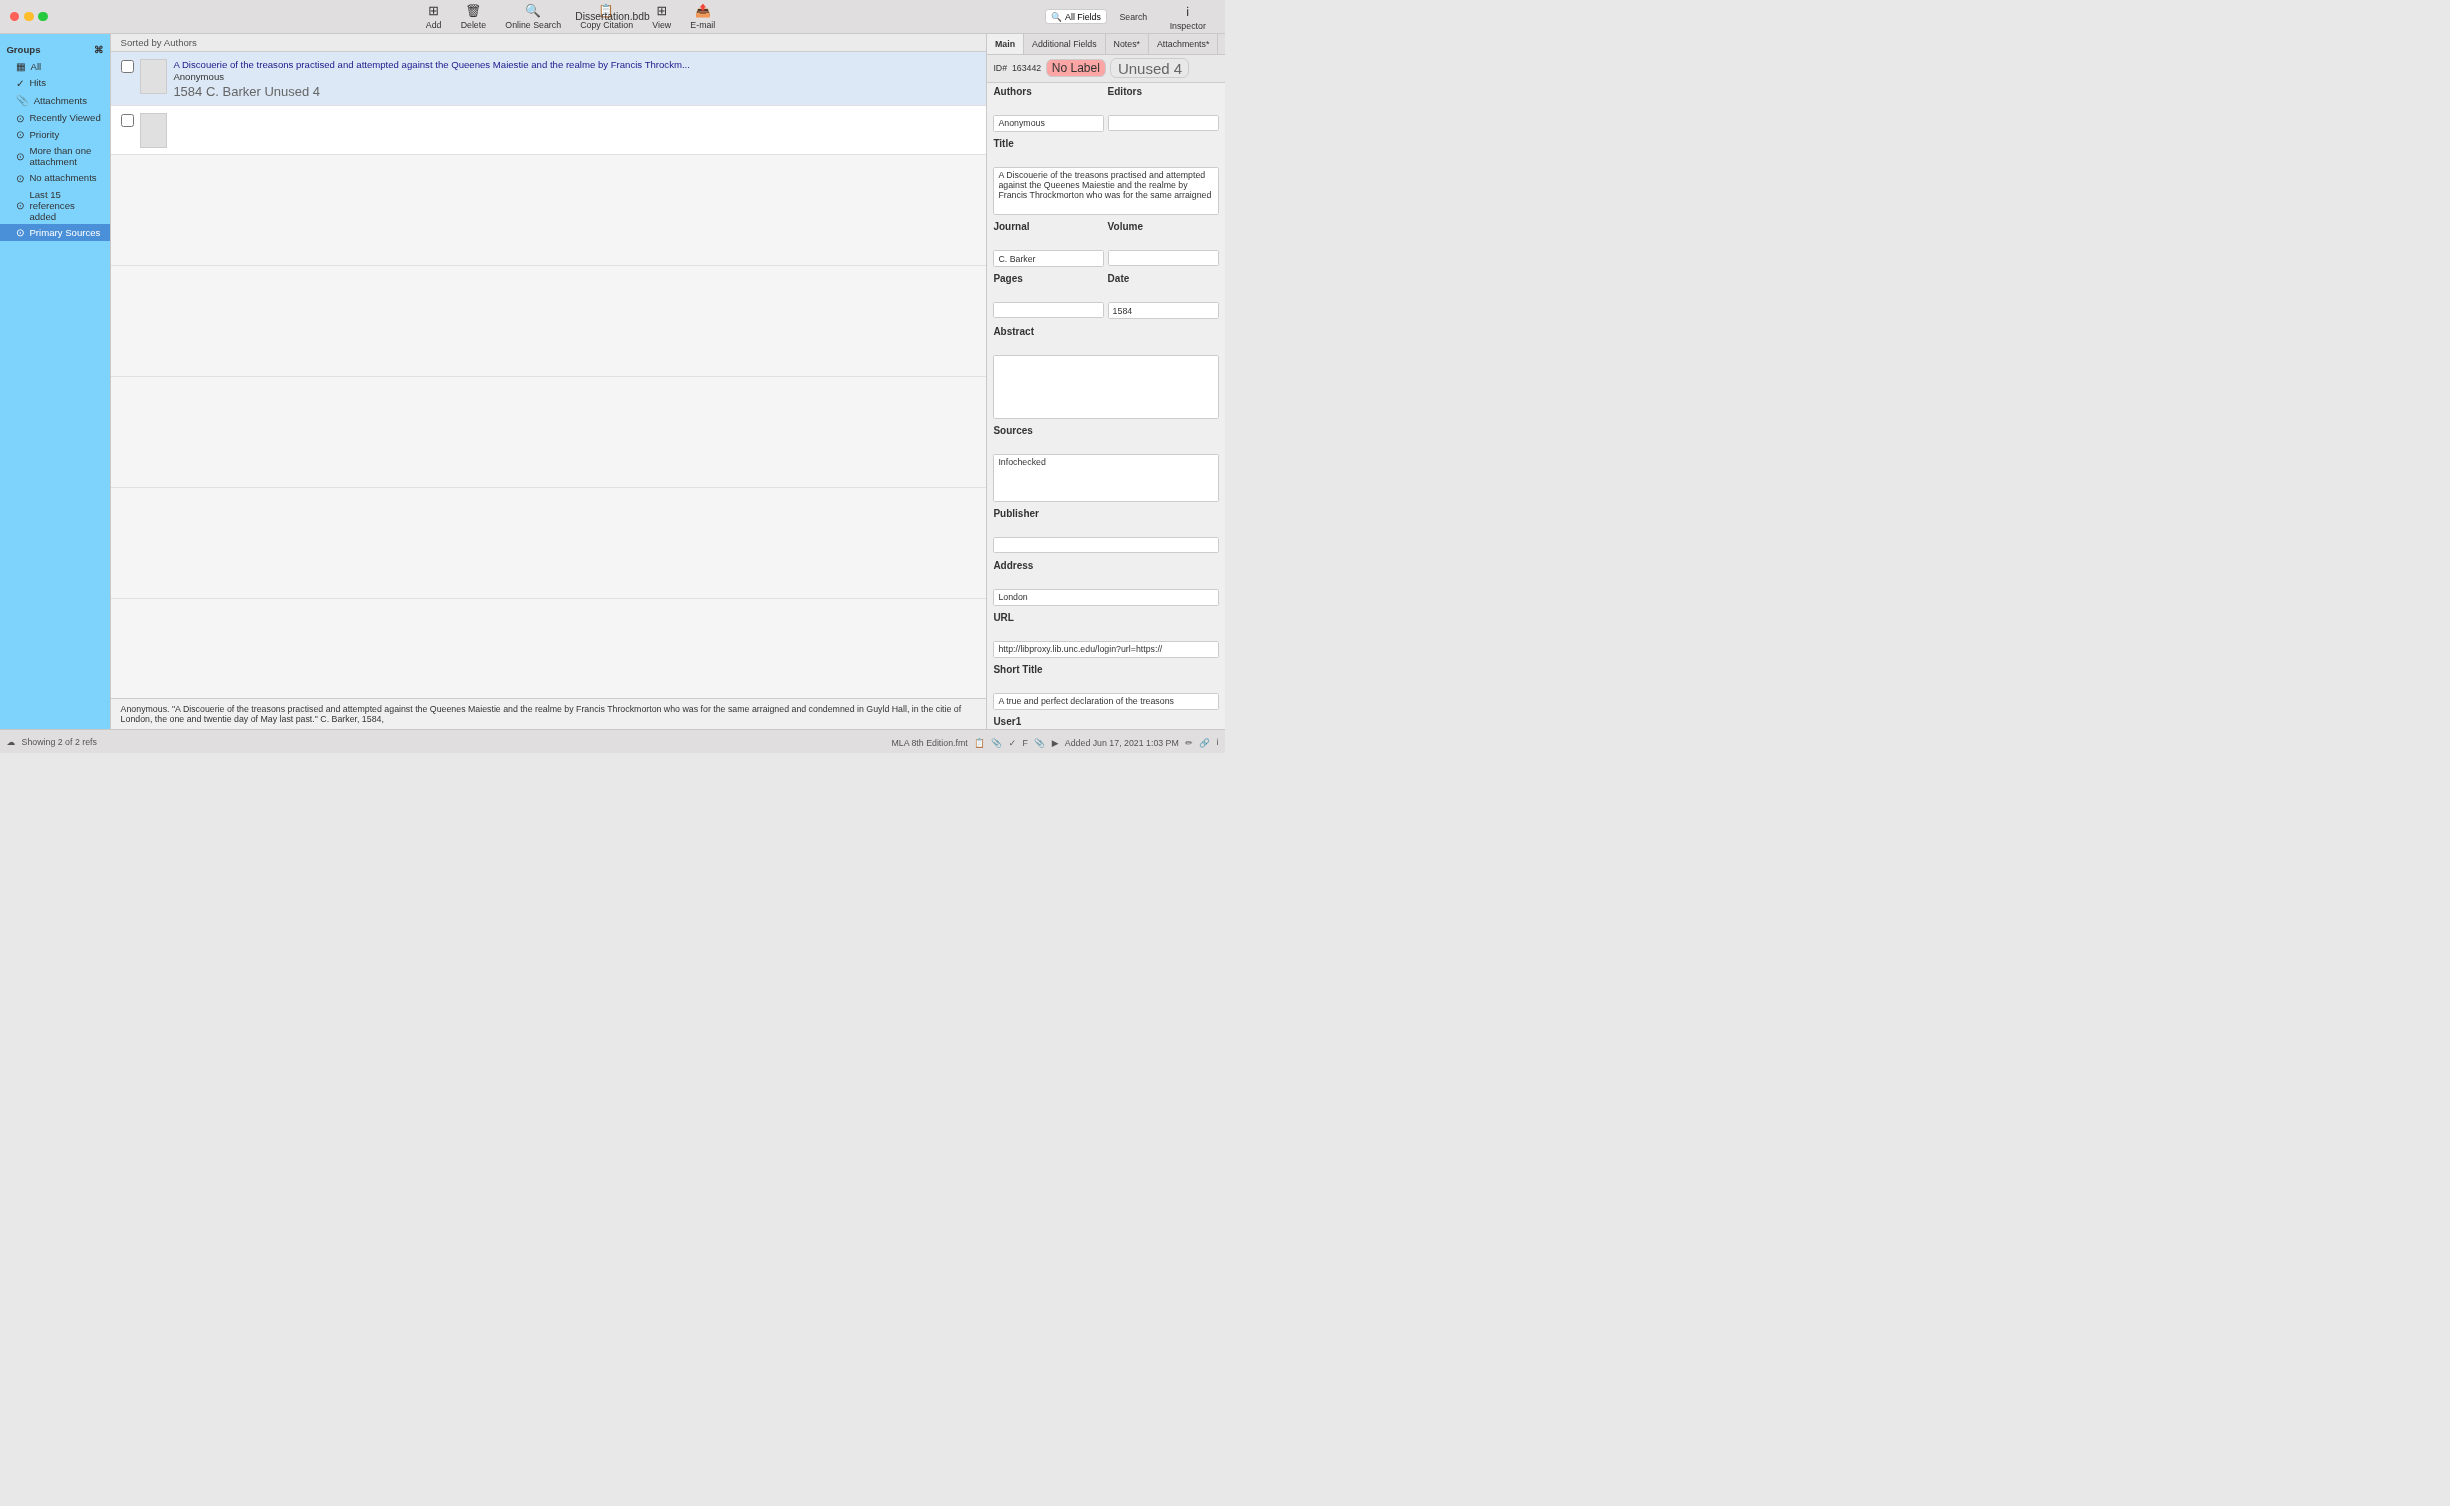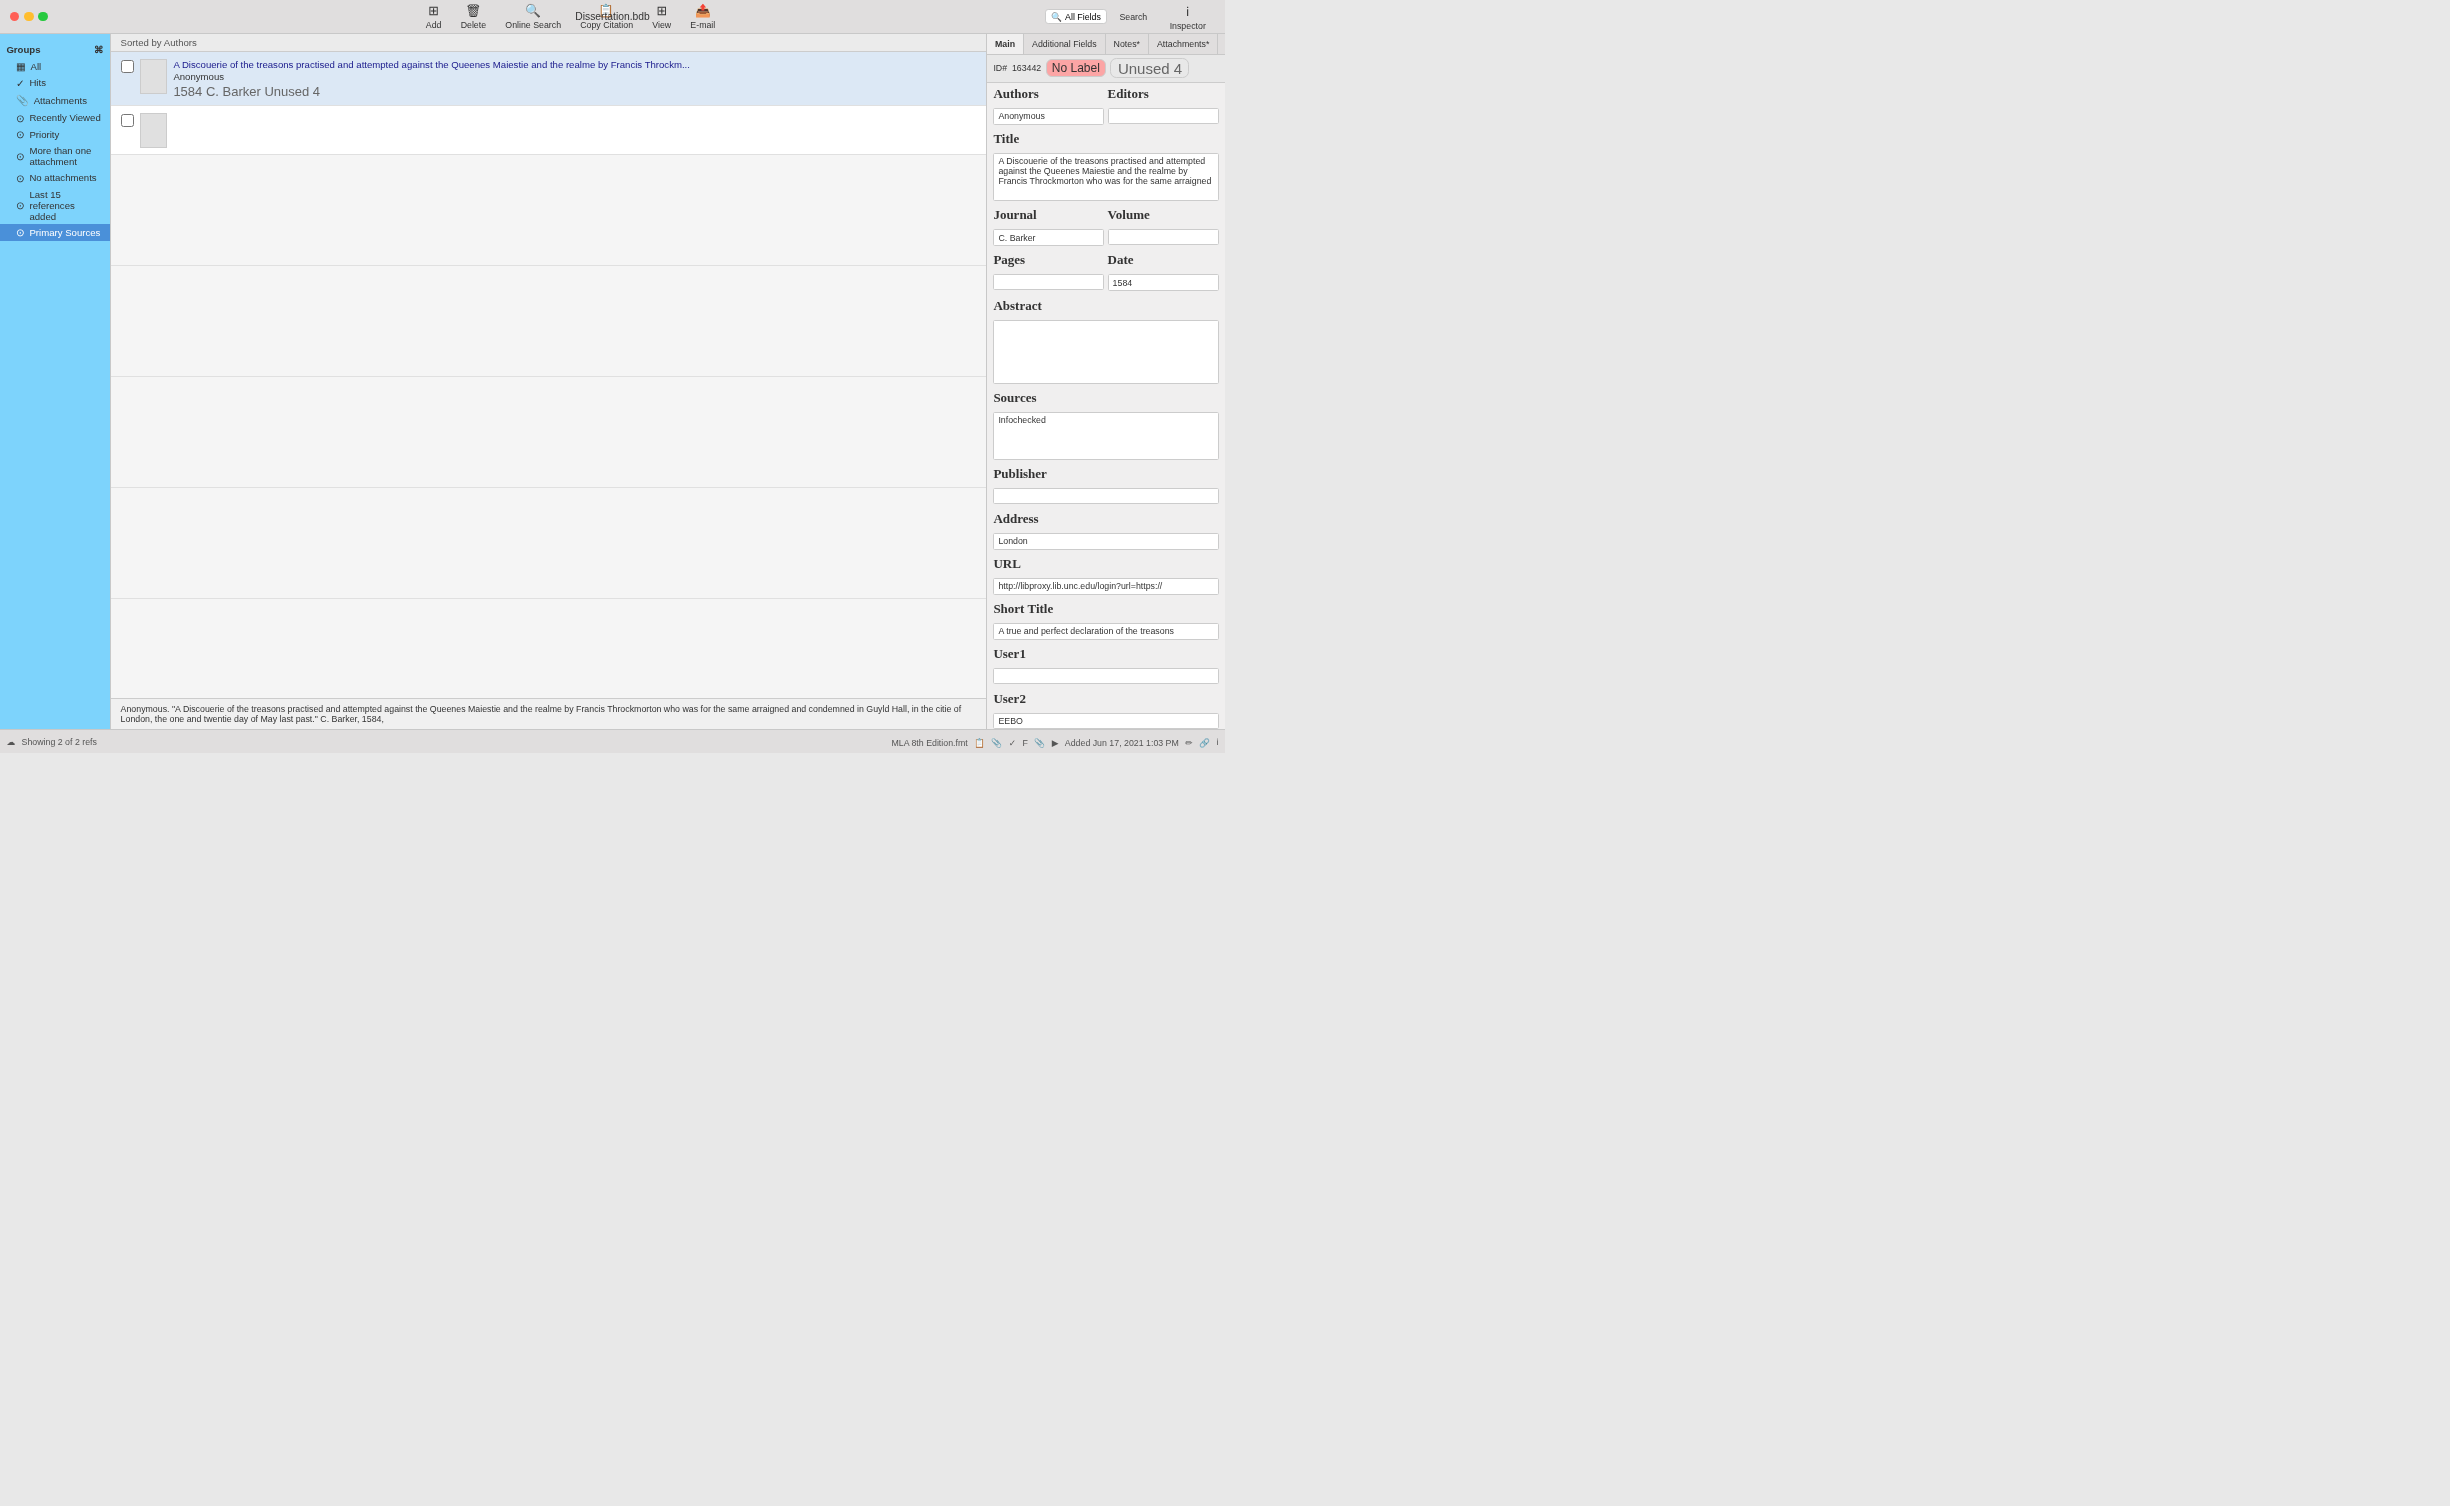--- a/index.html
+++ b/index.html
@@ -199,25 +199,24 @@
     }
     .inspector-body {
       flex: 1;
       overflow-y: auto;
       padding: 0;
     }
     .field-row {
       padding: 3.2px 6.4px;
     }
     .field-label {
-      font-size: 13px;
+      font-size: 10px;
       font-weight: 600;
       color: #333;
-      margin-bottom: 6px;
-      font-family: Liberation Serif, serif;
+      margin-bottom: 18px;
     }
     .field-value {
       font-size: 8.8px;
       color: #333;
       background: white;
       border: 0.8px solid #ccc;
       border-radius: 1.6px;
       padding: 2.4px 4px;
       width: 100%;
       min-height: 16px;

